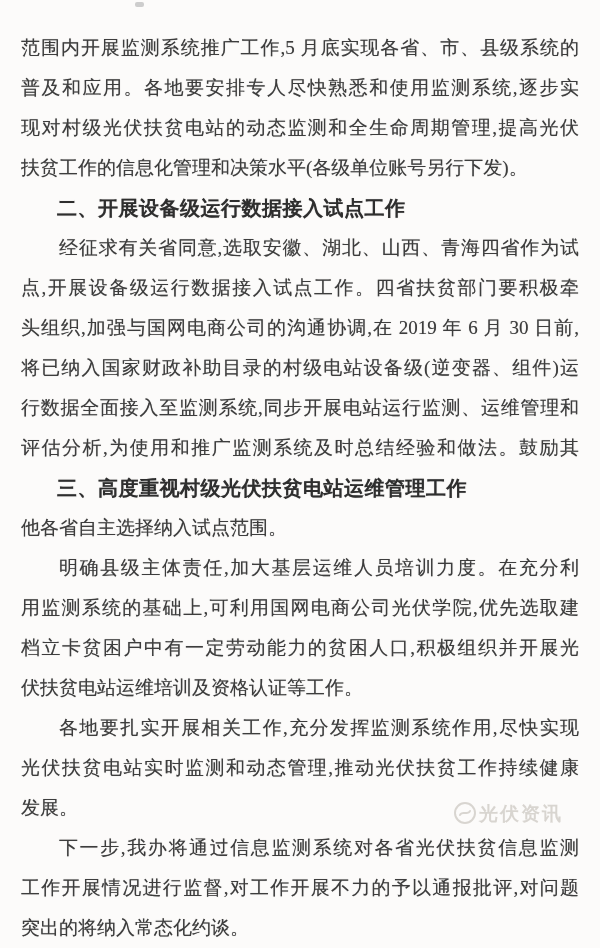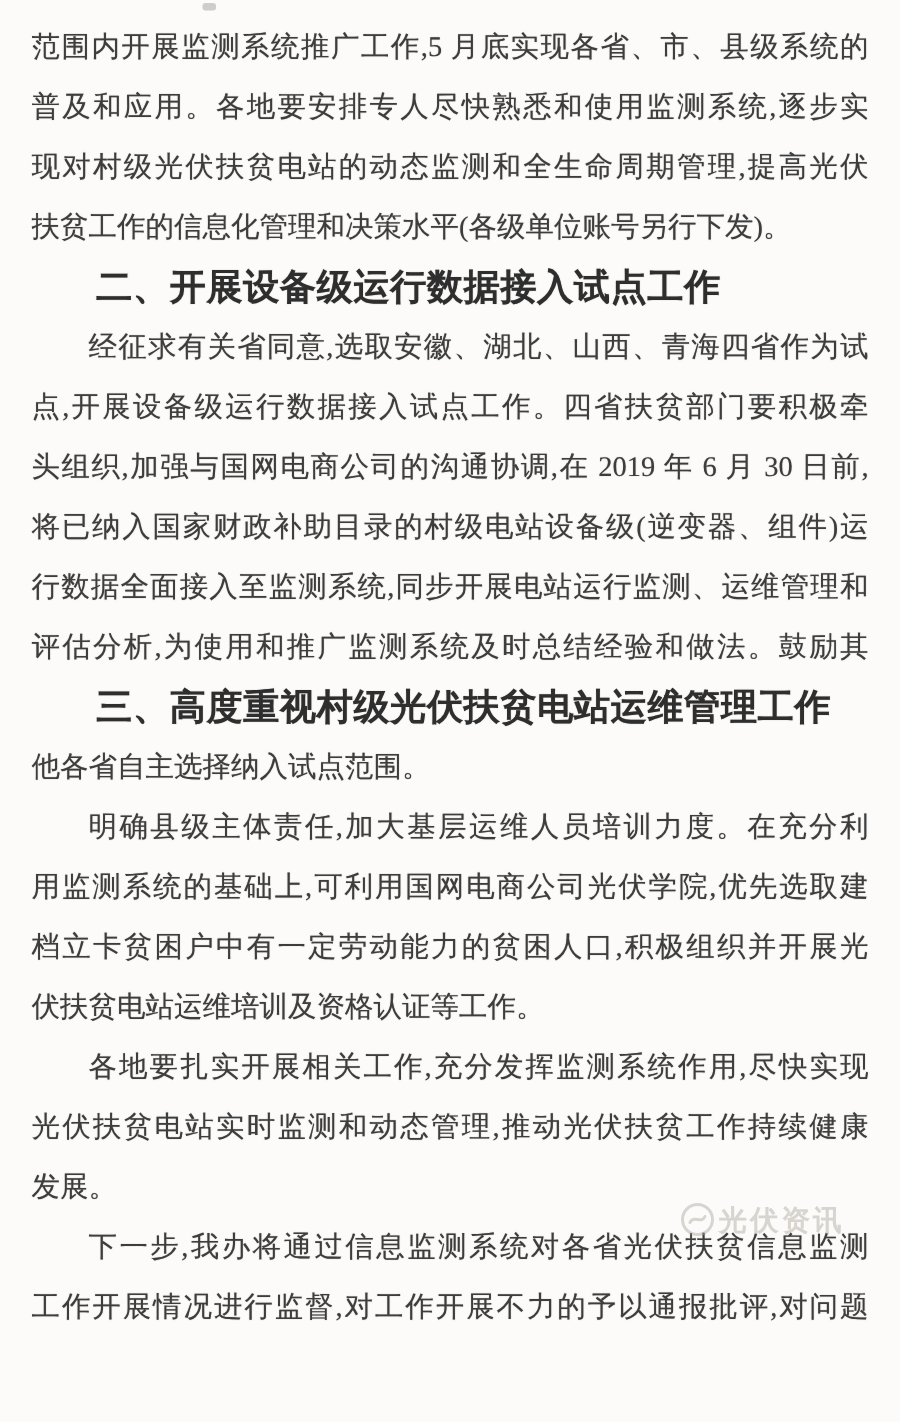--- a/index.html
+++ b/index.html
@@ -5,21 +5,21 @@
   html, body {
     margin: 0;
     padding: 0;
     background: #ffffff;
   }
   .page {
     position: relative;
     width: 600px;
     height: 948px;
     box-sizing: border-box;
-    padding: 12px 21px 0 21px;
+    padding: 28px 21px 0 21px;
     background: #fcfbfa;
     font-family: "Liberation Serif", "DejaVu Serif", serif;
     color: #3d3d3d;
     text-shadow: 0 0 0.7px rgba(70, 70, 70, 0.55);
     overflow: hidden;
   }
   .tl {
     height: 40px;
     line-height: 40px;
     font-size: 19px;
@@ -31,21 +31,21 @@
   .tl.end {
     text-align: center;
     text-align-last: left;
   }
   .tl.ind {
     text-indent: 2em;
   }
   .tl.head {
     font-family: "Liberation Sans", "DejaVu Sans", sans-serif;
     font-weight: 700;
-    font-size: 24px;
+    font-size: 20px;
     color: #2e2e2e;
     text-align: left;
     text-align-last: left;
     text-indent: 1.8em;
     letter-spacing: 0.5px;
   }
   .edge-artifact {
     position: absolute;
     left: 135px;
     top: 2px;
@@ -100,20 +100,21 @@
   <div class="tl end">他各省自主选择纳入试点范围。</div>
   <div class="tl ind">明确县级主体责任,加大基层运维人员培训力度。在充分利</div>
   <div class="tl">用监测系统的基础上,可利用国网电商公司光伏学院,优先选取建</div>
   <div class="tl">档立卡贫困户中有一定劳动能力的贫困人口,积极组织并开展光</div>
   <div class="tl end">伏扶贫电站运维培训及资格认证等工作。</div>
   <div class="tl ind">各地要扎实开展相关工作,充分发挥监测系统作用,尽快实现</div>
   <div class="tl">光伏扶贫电站实时监测和动态管理,推动光伏扶贫工作持续健康</div>
   <div class="tl end">发展。</div>
   <div class="tl ind">下一步,我办将通过信息监测系统对各省光伏扶贫信息监测</div>
   <div class="tl">工作开展情况进行监督,对工作开展不力的予以通报批评,对问题</div>
+  <div class="tl end">突出的将纳入常态化约谈。</div>
 
   <div class="wm">
     <svg class="wm-logo" viewBox="0 0 24 24" fill="none" xmlns="http://www.w3.org/2000/svg">
       <circle cx="12" cy="12" r="10" stroke="currentColor" stroke-width="2"></circle>
       <path d="M7 14 C 9 9, 15 15, 17 10" stroke="currentColor" stroke-width="2" fill="none" stroke-linecap="round"></path>
     </svg>
     <span class="wm-text">光伏资讯</span>
   </div>
 </div>
 

